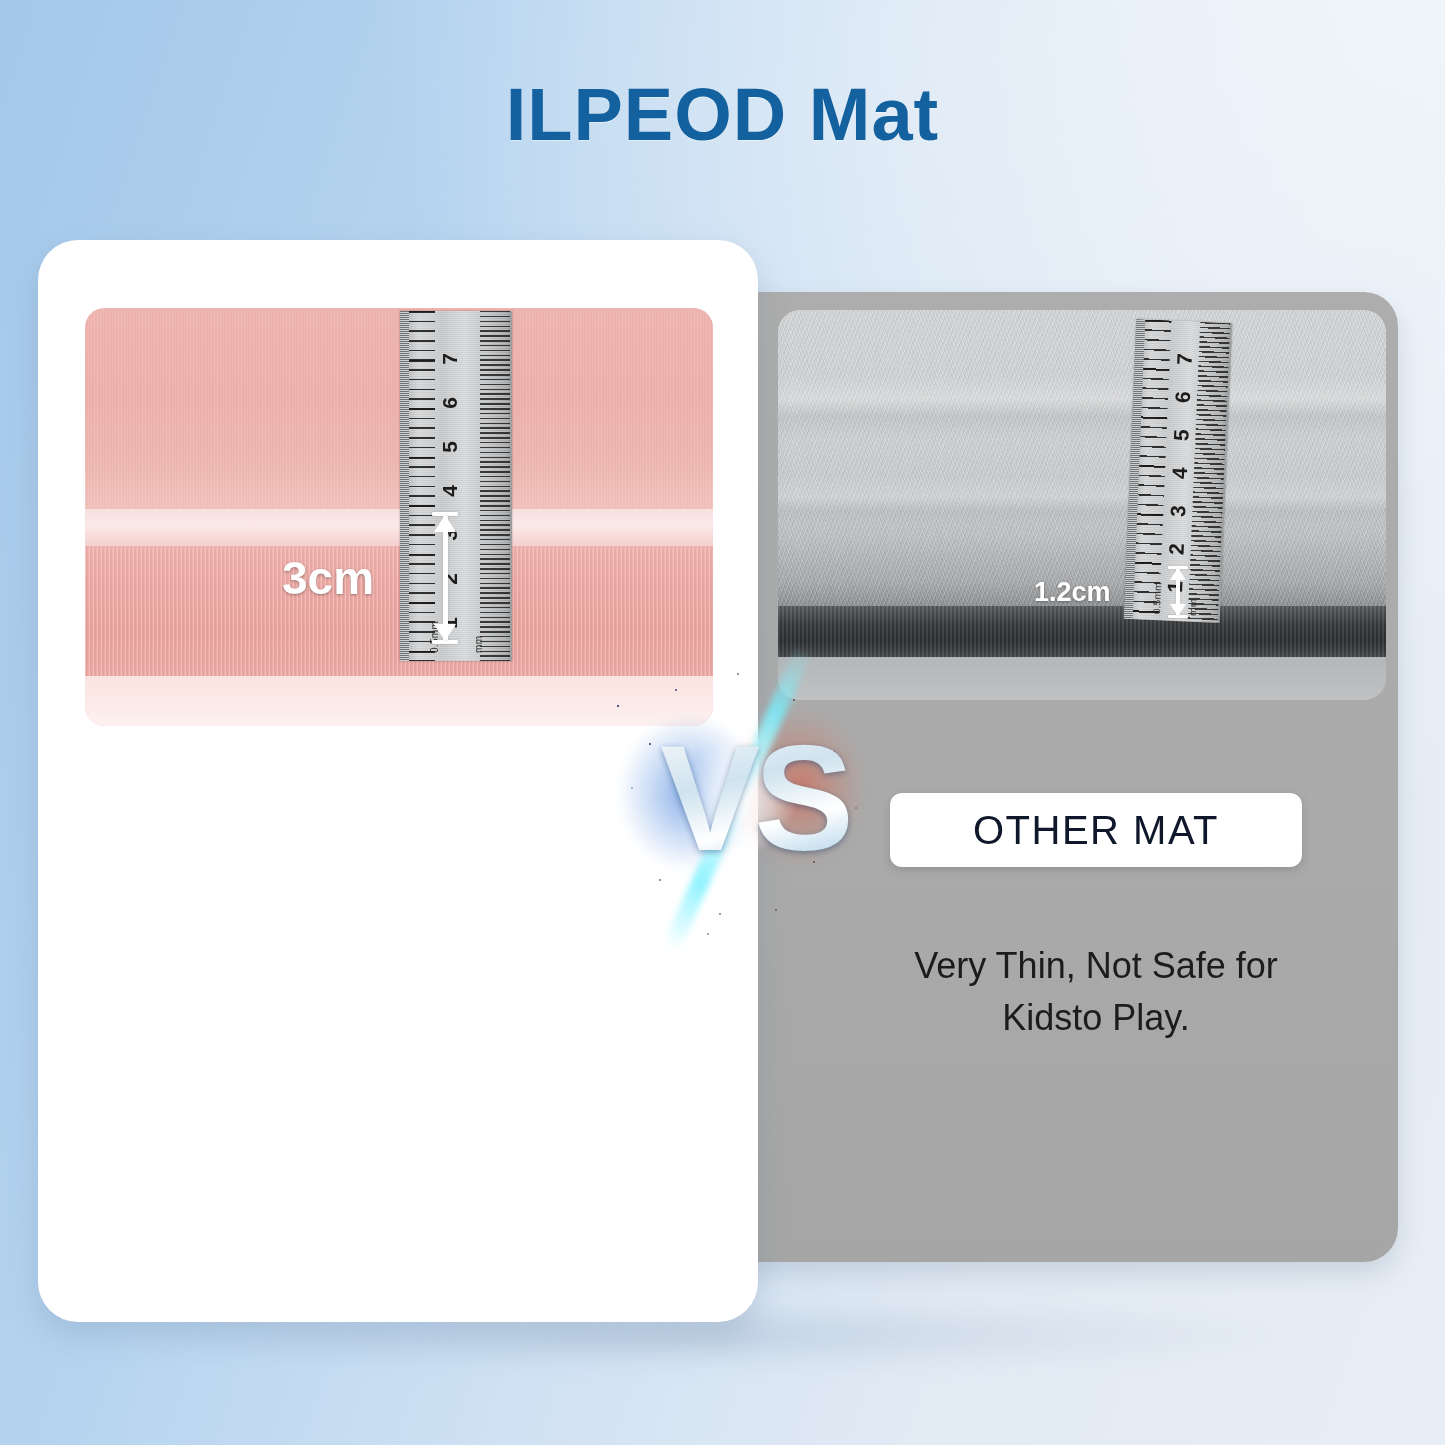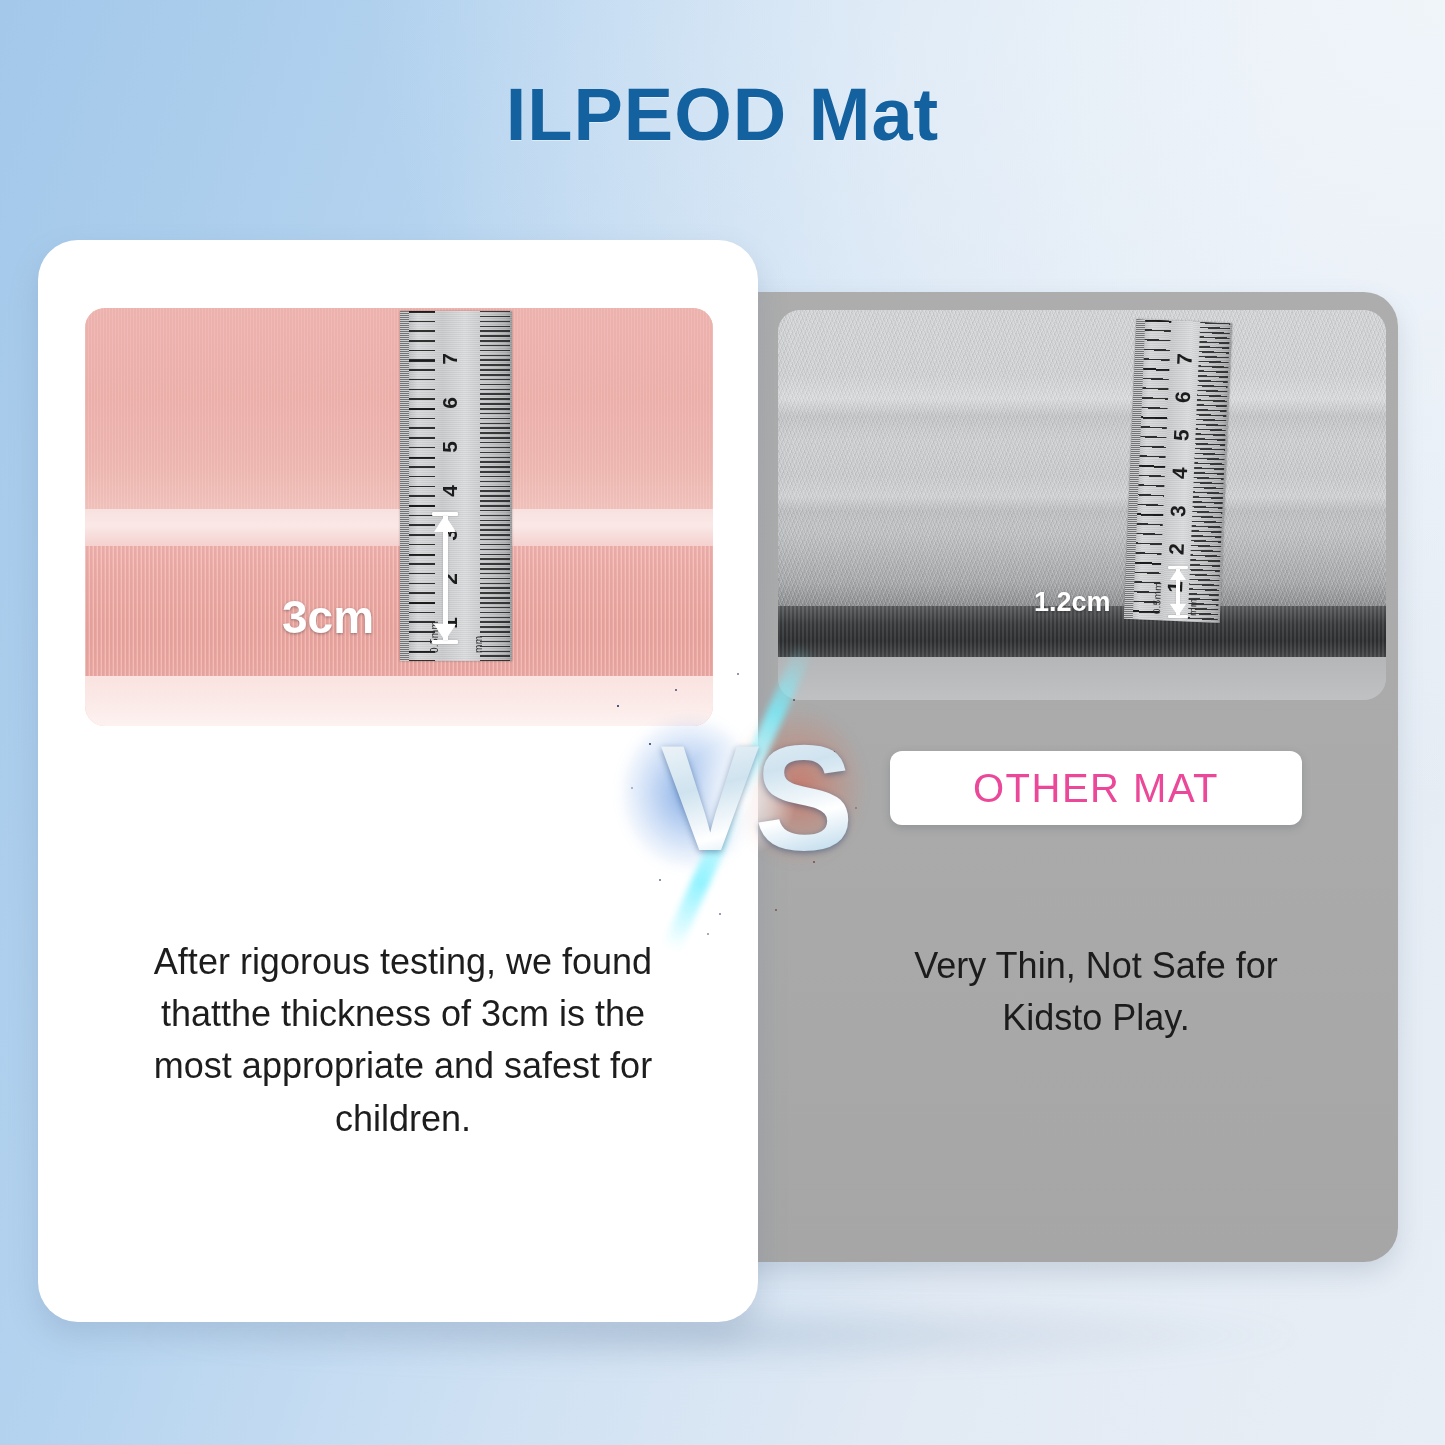--- a/index.html
+++ b/index.html
@@ -201,21 +201,21 @@
   }
   
   #ruler-other{
     left:1130px; top:321px; width:96px; height:300px;
     transform:rotate(2.4deg);
   }
 
   
   .measure{
     position:absolute;
-    display:flex; align-items:flex-end;gap:44px;
+    display:flex; align-items:center;gap:44px;
   }
   .measure-label{
     color:#ffffff;
     font-weight:bold;
     text-shadow:0 1px 3px rgba(0,0,0,0.35);
     white-space:nowrap;
   }
   .measure-arrow{
     position:relative;
     width:26px;
@@ -267,23 +267,23 @@
     letter-spacing:1.5px;
     white-space:nowrap;
   }
   #chip-our{
     left:196px; top:790px; width:406px; height:78px;
     background:#15619f;
     color:#ffffff;
     box-shadow:0 3px 8px rgba(20,70,120,0.30);
   }
   #chip-other{
-    left:890px; top:751px; width:412px; height:74px;
+    left:890px; top:793px; width:412px; height:74px;
     background:#ffffff;
-    color:#ec4899;
+    color:#0f172a;
     box-shadow:0 3px 8px rgba(60,70,80,0.22);
   }
 
   
   .desc{
     position:absolute;
     text-align:center;
     color:#1d1d1d;
     font-size:36px;
     line-height:1.45;
@@ -430,21 +430,20 @@
     <div class="measure-label">3cm</div>
     <div class="measure-arrow">
       <div class="cap"></div>
       <div class="shaft"></div>
       <div class="cap"></div>
     </div>
   </div>
 
   <div class="chip" id="chip-other">OTHER MAT</div>
 
-  <div class="desc" id="desc-our">After rigorous testing, we found thatthe thickness of 3cm is the most appropriate and safest for children.</div>
   <div class="desc" id="desc-other">Very Thin, Not Safe for Kidsto Play.</div>
 
   <div class="vs-wrap">
     <div class="vs-splash-blue"></div>
     <div class="vs-splash-red"></div>
     <div class="vs-speck"></div>
     <div class="vs-glow"></div>
     <div class="vs-streak"></div>
     <div class="vs-text">VS</div>
   </div>

